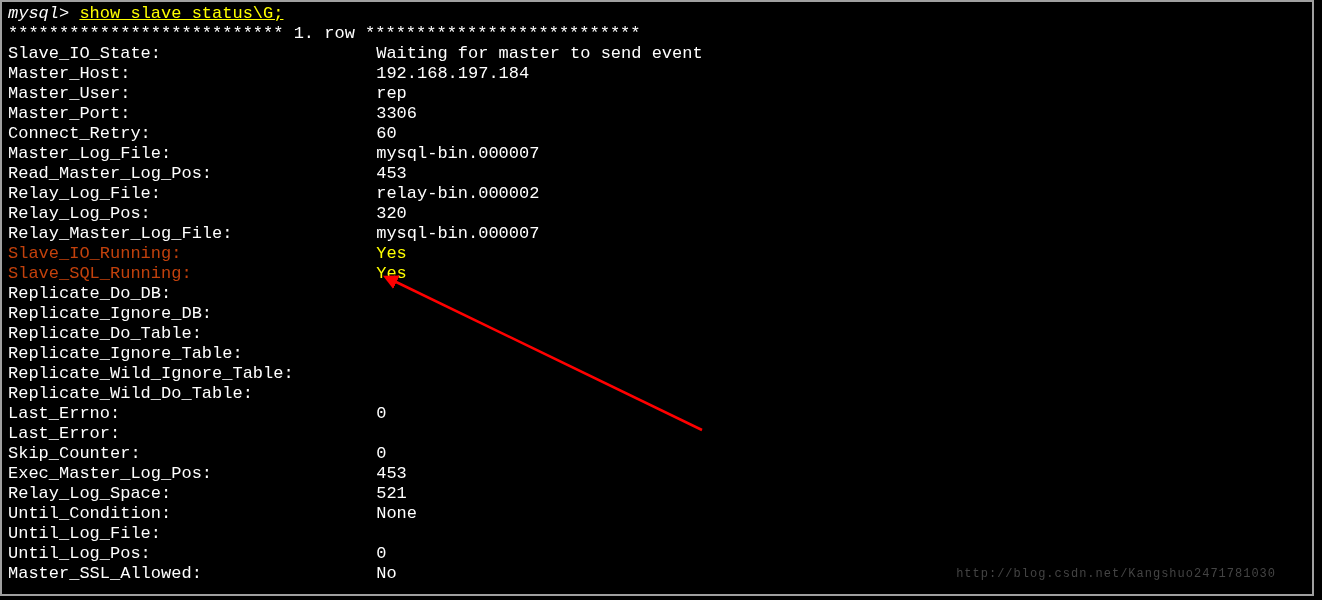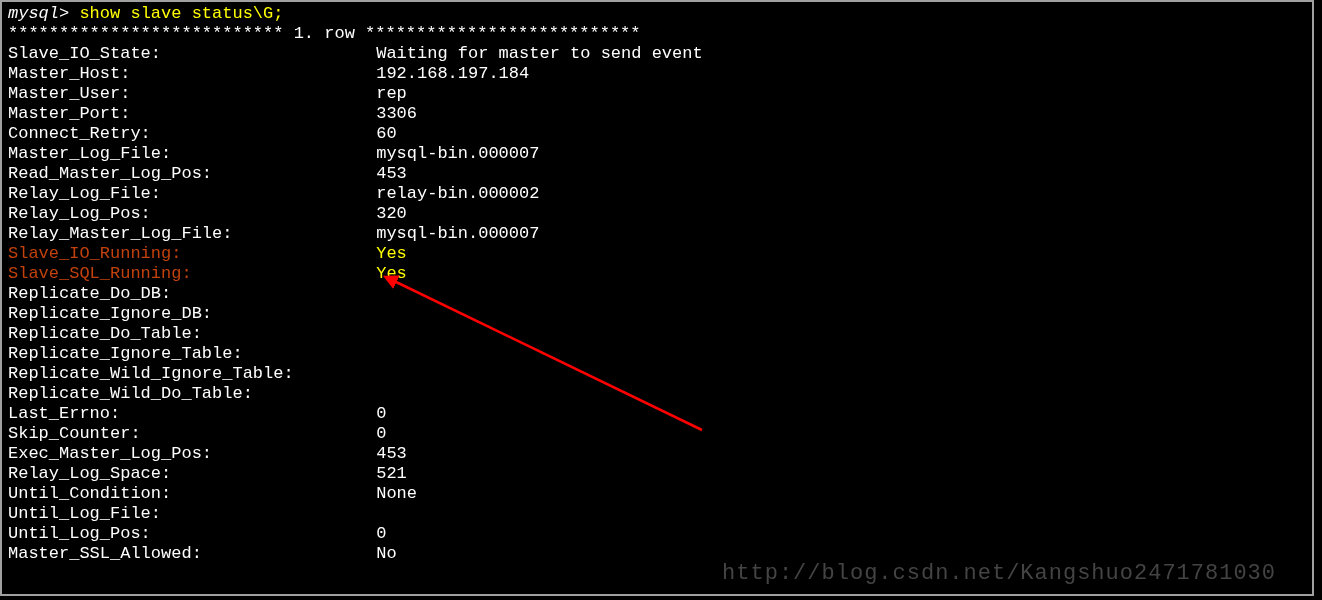--- a/index.html
+++ b/index.html
@@ -1,28 +1,28 @@
 <!DOCTYPE html>
 <html><head>
 <meta charset="utf-8">
 <style>
   html,body{margin:0;padding:0;background:#000;width:1322px;height:600px;overflow:hidden;}
   body{font-family:"Consolas","Courier New",monospace;font-size:17px;line-height:20px;color:#fff;}
   .terminal{position:relative;padding:2px 6px;border:2px solid #a0a0a0;width:1314px;height:596px;box-sizing:border-box;}
   .prompt{color:#fff;font-style:italic;}
-  .cmd{color:#ffff00;}
+  .cmd{color:#ffff00;text-decoration:underline;}
   .row{white-space:pre;}
   .label{display:inline-block;width:358px;color:#fff;}
   .value{display:inline-block;text-align:right;color:#fff;}
   .label.hl{color:#c2410c;}
   .value.hl{color:#ffff00;}
   .stars{white-space:pre;}
   .watermark{
     position:absolute;right:36px;bottom:10px;
-    color:#444;font-family:"Courier New",monospace;font-size:22px;
+    color:#444;font-family:"Courier New",monospace;font-size:12px;
     letter-spacing:1px;
   }
   .arrow{position:absolute;left:370px;top:268px;pointer-events:none;}
 </style>
 </head>
 <body>
 
 <div class="terminal">
 
   <div class="row"><span class="prompt">mysql&gt; </span><span class="cmd">show slave status\G;</span></div>
@@ -42,20 +42,21 @@
       <div class="row"><span class="label">Relay_Master_Log_File:</span> <span class="value">mysql-bin.000007</span></div>
       <div class="row"><span class="label hl">Slave_IO_Running:</span> <span class="value hl">Yes</span></div>
       <div class="row"><span class="label hl">Slave_SQL_Running:</span> <span class="value hl">Yes</span></div>
       <div class="row"><span class="label">Replicate_Do_DB:</span> <span class="value"></span></div>
       <div class="row"><span class="label">Replicate_Ignore_DB:</span> <span class="value"></span></div>
       <div class="row"><span class="label">Replicate_Do_Table:</span> <span class="value"></span></div>
       <div class="row"><span class="label">Replicate_Ignore_Table:</span> <span class="value"></span></div>
       <div class="row"><span class="label">Replicate_Wild_Ignore_Table:</span> <span class="value"></span></div>
       <div class="row"><span class="label">Replicate_Wild_Do_Table:</span> <span class="value"></span></div>
       <div class="row"><span class="label">Last_Errno:</span> <span class="value">0</span></div>
+      <div class="row"><span class="label">Last_Error:</span> <span class="value"></span></div>
       <div class="row"><span class="label">Skip_Counter:</span> <span class="value">0</span></div>
       <div class="row"><span class="label">Exec_Master_Log_Pos:</span> <span class="value">453</span></div>
       <div class="row"><span class="label">Relay_Log_Space:</span> <span class="value">521</span></div>
       <div class="row"><span class="label">Until_Condition:</span> <span class="value">None</span></div>
       <div class="row"><span class="label">Until_Log_File:</span> <span class="value"></span></div>
       <div class="row"><span class="label">Until_Log_Pos:</span> <span class="value">0</span></div>
       <div class="row"><span class="label">Master_SSL_Allowed:</span> <span class="value">No</span></div>
     </div>
 
   <svg class="arrow" width="350" height="180">

